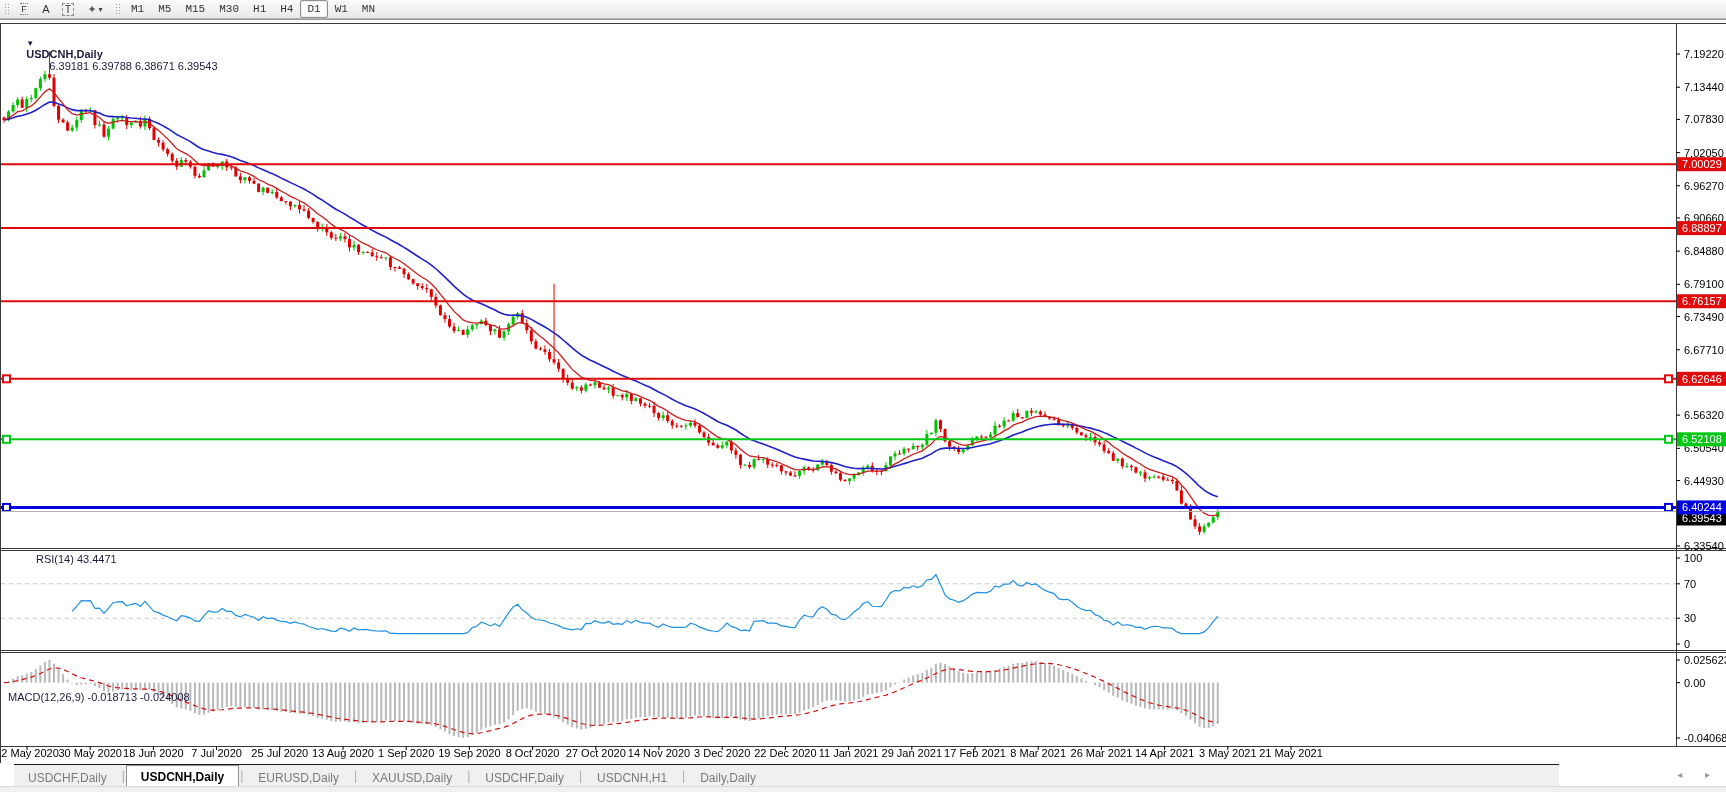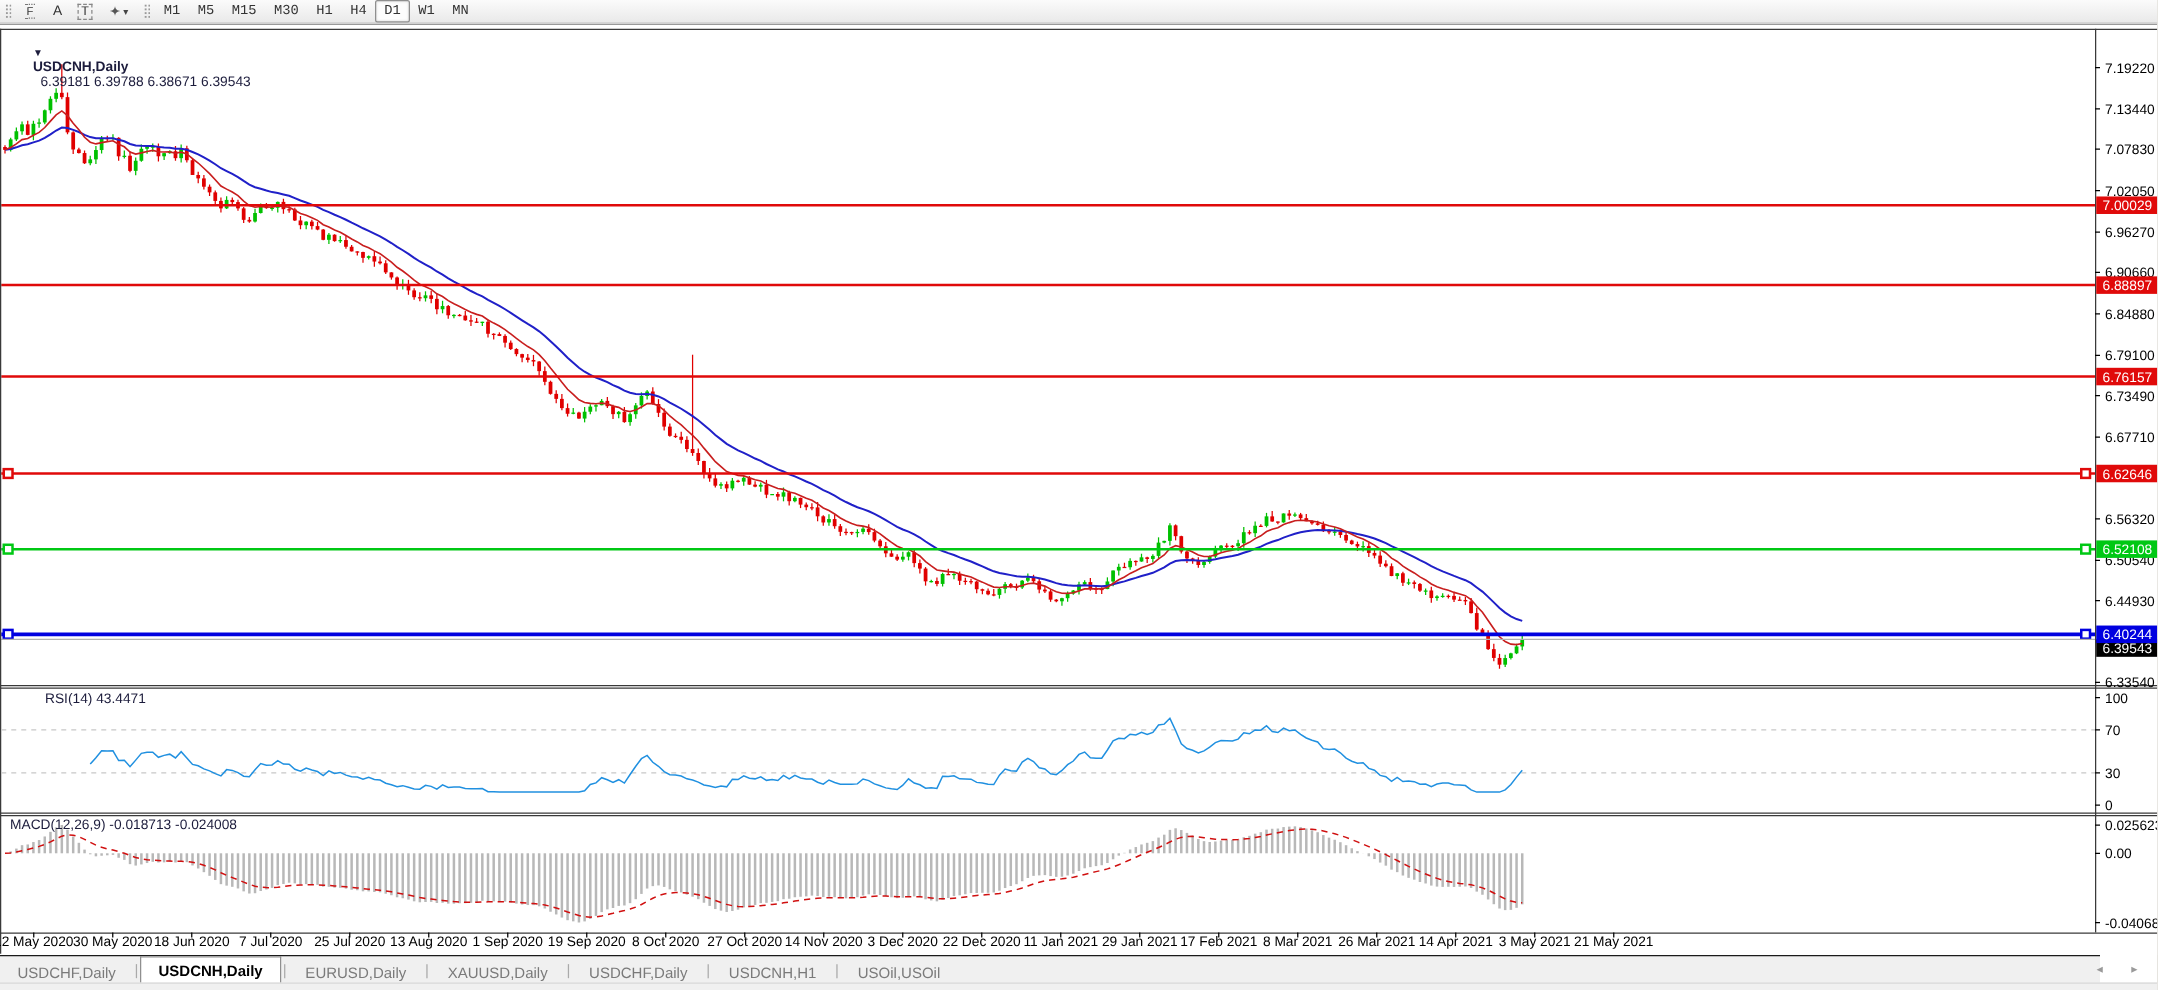--- a/index.html
+++ b/index.html
@@ -15,21 +15,21 @@
     border:1px solid transparent;border-radius:2px;cursor:default;white-space:nowrap;font-family:Liberation Mono, monospace;}
   .toolbtn.active{background:#fdfdfd;border:1px solid #8f8f8f;box-shadow:inset 0 0 2px #cfcfcf;}
   .toolicon{width:20px;height:16px;display:flex;align-items:center;justify-content:center;
     border:1px solid transparent;}
   .caret{font-size:8px;color:#444;margin-left:2px;}
   
   #chartwin{position:absolute;left:0;top:19px;width:1726px;height:745px;background:#fff;}
   #chartwin svg{position:absolute;left:0;top:0;}
   .panel-label{position:absolute;font-size:11px;color:#1c1c3c;white-space:pre;}
   
-  #tabbar{position:absolute;left:0;top:764px;width:1680px;height:22px;background:#f0f0f0;
+  #tabbar{position:absolute;left:14px;top:764px;width:1545px;height:22px;background:#f0f0f0;
     border-top:1px solid #1a1a1a;display:flex;align-items:flex-end;font-size:12px;color:#7a7a7a;}
   .tab{height:19px;display:flex;align-items:center;padding:0 14px;cursor:default;white-space:nowrap;}
   .tab.active{background:#ffffff;border:1px solid #8f8f8f;border-bottom:none;color:#000;
     font-weight:bold;height:21px;}
   .tabsep{color:#aaaaaa;padding:0 1px;align-self:center;}
   #tabscroll{position:absolute;right:6px;top:769px;font-size:10px;color:#9a9a9a;letter-spacing:10px;}
   #statusbar{position:absolute;left:0;top:786px;width:1726px;height:6px;background:#f0f0f0;
     border-top:1px solid #d8d8d8;}
 </style>
 </head>
@@ -1018,38 +1018,38 @@
           <line x1="1227.8" x2="1227.8" y1="746" y2="750" stroke="#000"></line>
           <text x="1227.8" y="757" fill="#000" text-anchor="middle">3 May 2021</text>
           <line x1="1291" x2="1291" y1="746" y2="750" stroke="#000"></line>
           <text x="1291" y="757" fill="#000" text-anchor="middle">21 May 2021</text>
         </g>
       </svg>
 
     <div class="panel-label" style="left:8px;top:5px;">
       <span style="font-size:8px;">▼</span>
       <span style="font-weight:bold;">USDCNH,Daily</span>
-      <span style="margin-left:6px;">6.39181 6.39788 6.38671 6.39543</span>
+      <span style="margin-left:23px;">6.39181 6.39788 6.38671 6.39543</span>
     </div>
 
     <div class="panel-label" style="left:8px;top:534px;margin-left:28px;">RSI(14) 43.4471</div>
 
-    <div class="panel-label" style="left:8px;top:635px;">MACD(12,26,9) -0.018713 -0.024008</div>
+    <div class="panel-label" style="left:8px;top:672px;">MACD(12,26,9) -0.018713 -0.024008</div>
   </div>
 
   <div id="tabbar">
       <div class="tab">USDCHF,Daily</div>
       <span class="tabsep">|</span>
       <div class="tab active">USDCNH,Daily</div>
       <span class="tabsep">|</span>
       <div class="tab">EURUSD,Daily</div>
       <span class="tabsep">|</span>
       <div class="tab">XAUUSD,Daily</div>
       <span class="tabsep">|</span>
       <div class="tab">USDCHF,Daily</div>
       <span class="tabsep">|</span>
       <div class="tab">USDCNH,H1</div>
       <span class="tabsep">|</span>
-      <div class="tab">USOil,USOil</div>
+      <div class="tab">Daily,Daily</div>
     </div>
   <div id="tabscroll">◂ ▸</div>
   <div id="statusbar"></div>
 </div>
 
 </body></html>

